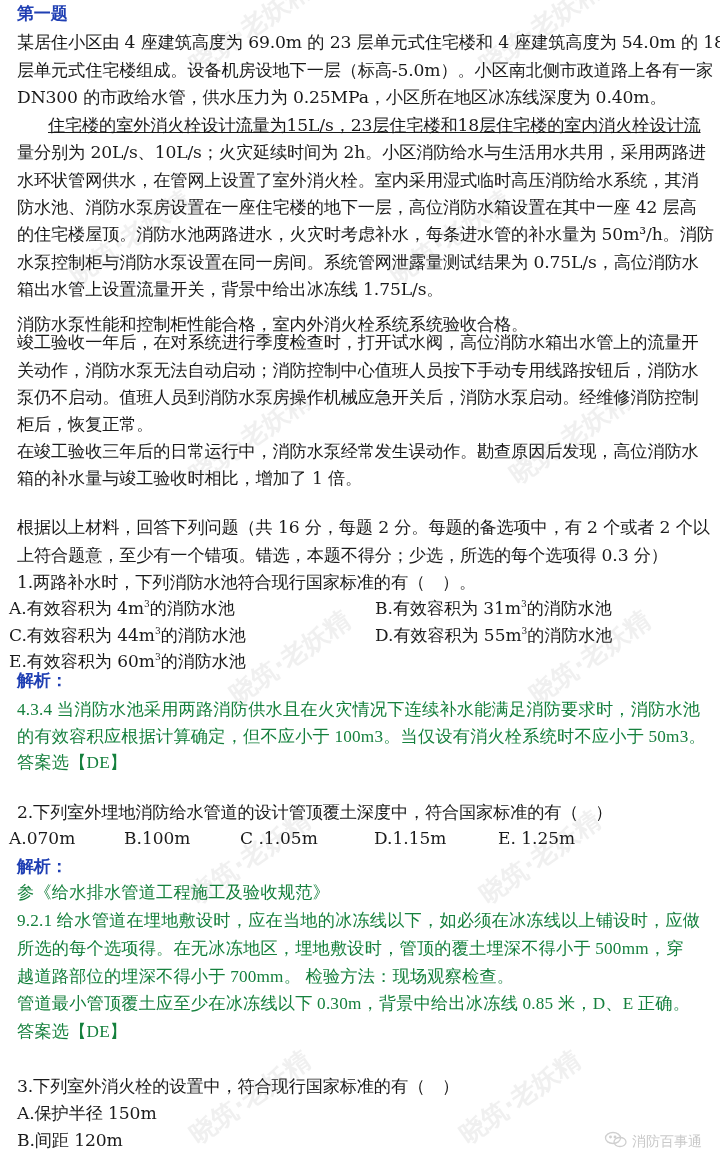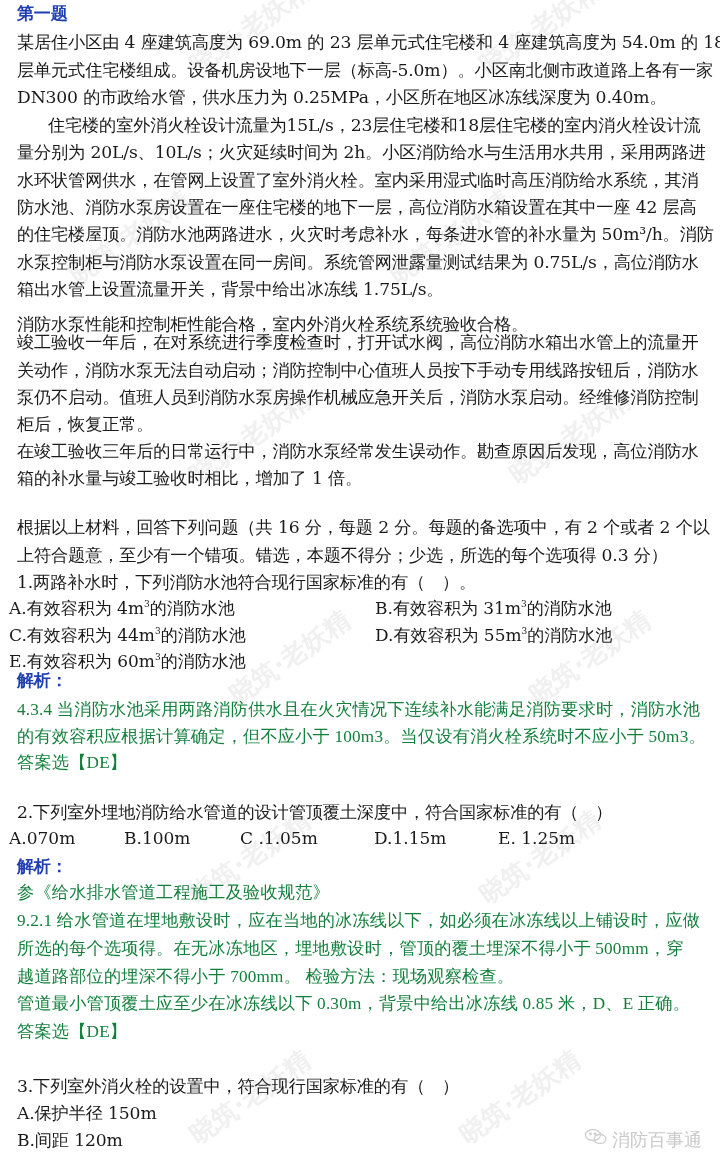--- a/index.html
+++ b/index.html
@@ -10,31 +10,31 @@
     color: #1a1a1a;
   }
   .line {
     position: absolute; left: 9px; right: 8px;
     font-size: 17.2px; line-height: 24px; white-space: nowrap;
     letter-spacing: -0.15px;
     margin-left: 8px;
   }
   .heading { color: #1f3fb3; font-weight: bold; font-family: "DejaVu Sans", sans-serif; font-size: 17px; }
   .blue { color: #15803d; font-family: Liberation Serif, serif; letter-spacing: 0.2px; }
-  .indent { left: 40px; }
+  .indent { left: 40px; text-decoration: underline; }
   .opt { position: absolute; font-size: 17px; line-height: 24px; white-space: nowrap; }
   sup { font-size: 9px; vertical-align: 7px; line-height: 0; }
   .wm {
     position: absolute; color: rgba(170,170,170,0.18); font-size: 26px; font-weight: bold;
     transform: rotate(-35deg); font-family: "DejaVu Sans", sans-serif; pointer-events: none;
     white-space: nowrap;
   }
   .brand {
-    position: absolute; right: 18px; bottom: 14px; color: #c9c9c9; font-size: 18px;
-    font-family: "DejaVu Sans", sans-serif; display: flex; align-items: flex-start; gap: 4px;
+    position: absolute; right: 18px; bottom: 14px; color: #c9c9c9; font-size: 14px;
+    font-family: "DejaVu Sans", sans-serif; display: flex; align-items: center; gap: 4px;
   }
   .brand svg { width: 24px; height: 18px; }
 </style>
 </head>
 <body>
 
 <div>
   <div class="wm" style="left:180px;top:10px">晓筑·老妖精</div>
   <div class="wm" style="left:470px;top:10px">晓筑·老妖精</div>
   <div class="wm" style="left:60px;top:220px">晓筑·老妖精</div>

